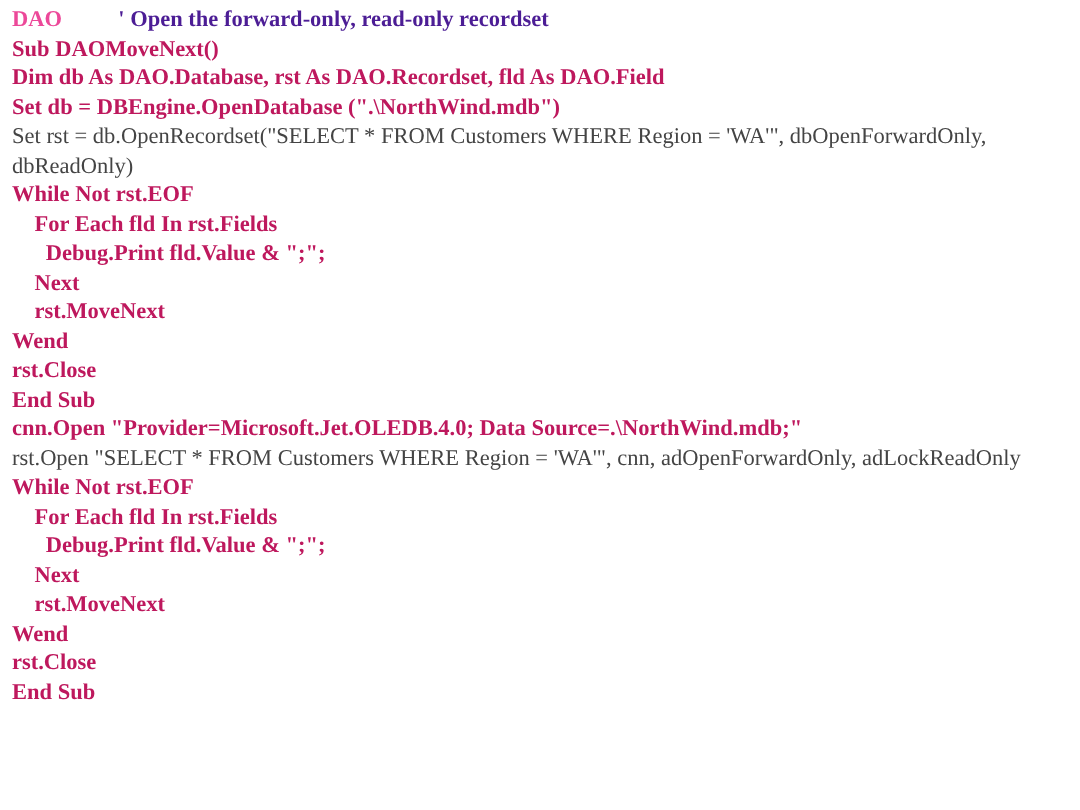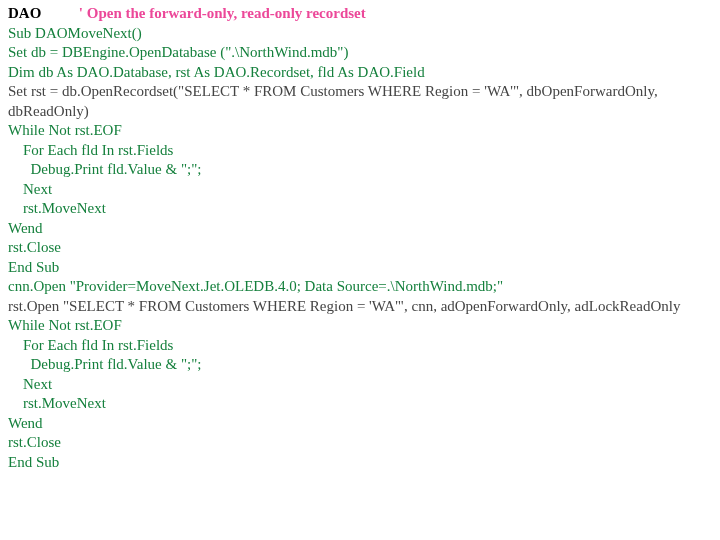--- a/index.html
+++ b/index.html
@@ -7,50 +7,50 @@
     padding: 4px 8px;
     font-family: "Times New Roman", Times, serif;
     font-size: 15px;
     line-height: 1.3;
     color: #333;
     background: #fff;
     width: 720px;
     box-sizing: border-box;
   }
   .line { white-space: pre; }
-  .red { color: #000000; font-weight: bold; }
-  .green { color: #ec4899; font-weight: bold; }
-  .bold { color: #15803d; font-weight: normal; }
+  .red { color: #ec4899; font-weight: bold; }
+  .green { color: #4c1d95; font-weight: bold; }
+  .bold { color: #be185d; font-weight: bold; }
   .plain { color: #444; }
   .wrap { white-space: normal; }
 </style>
 </head>
 <body>
 
 <div>
   <div class="line"><span class="red">DAO</span><span>          </span><span class="green">' Open the forward-only, read-only recordset</span></div>
   <div id="dao-lines">
       <div class="line bold">Sub DAOMoveNext()</div>
+      <div class="line bold">Dim db As DAO.Database, rst As DAO.Recordset, fld As DAO.Field</div>
       <div class="line bold">Set db = DBEngine.OpenDatabase (".\NorthWind.mdb")</div>
-      <div class="line bold">Dim db As DAO.Database, rst As DAO.Recordset, fld As DAO.Field</div>
       <div class="line plain wrap">Set rst = db.OpenRecordset("SELECT * FROM Customers WHERE Region = 'WA'",  dbOpenForwardOnly, dbReadOnly)</div>
       <div class="line bold">While Not rst.EOF</div>
       <div class="line bold">    For Each fld In rst.Fields</div>
       <div class="line bold">      Debug.Print fld.Value &amp; ";";</div>
       <div class="line bold">    Next</div>
       <div class="line bold">    rst.MoveNext</div>
       <div class="line bold">Wend</div>
       <div class="line bold">rst.Close</div>
       <div class="line bold">End Sub</div>
     </div>
 </div>
 
 <div>
   <div id="ado-lines">
-      <div class="line bold">cnn.Open "Provider=MoveNext.Jet.OLEDB.4.0; Data Source=.\NorthWind.mdb;"</div>
+      <div class="line bold">cnn.Open "Provider=Microsoft.Jet.OLEDB.4.0; Data Source=.\NorthWind.mdb;"</div>
       <div class="line plain wrap">rst.Open "SELECT * FROM Customers WHERE Region = 'WA'", cnn, adOpenForwardOnly, adLockReadOnly</div>
       <div class="line bold">While Not rst.EOF</div>
       <div class="line bold">    For Each fld In rst.Fields</div>
       <div class="line bold">      Debug.Print fld.Value &amp; ";";</div>
       <div class="line bold">    Next</div>
       <div class="line bold">    rst.MoveNext</div>
       <div class="line bold">Wend</div>
       <div class="line bold">rst.Close</div>
       <div class="line bold">End Sub</div>
     </div>

